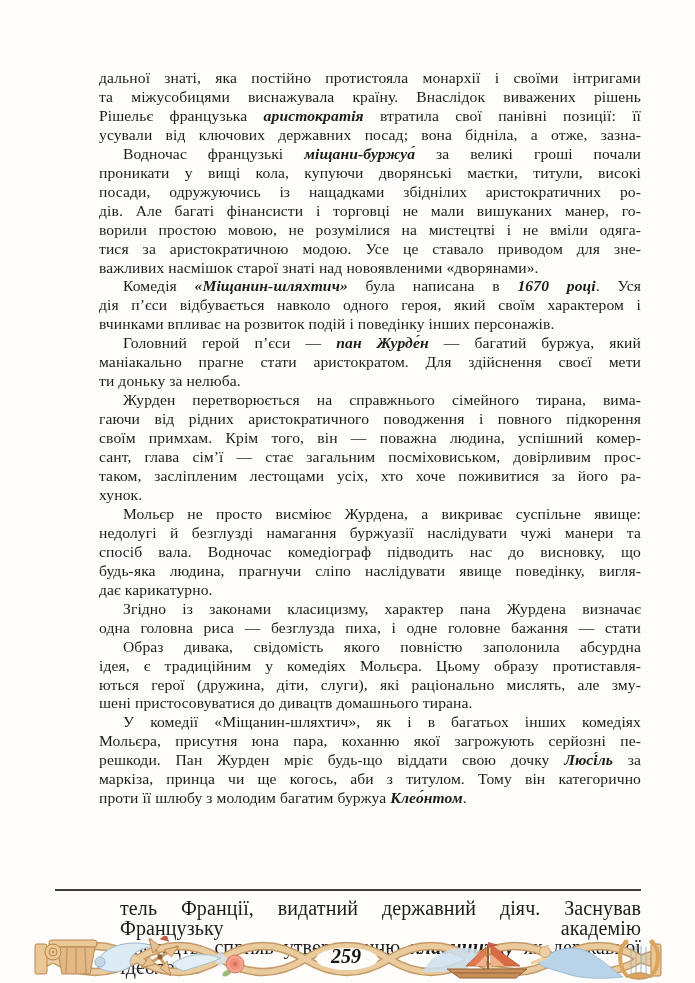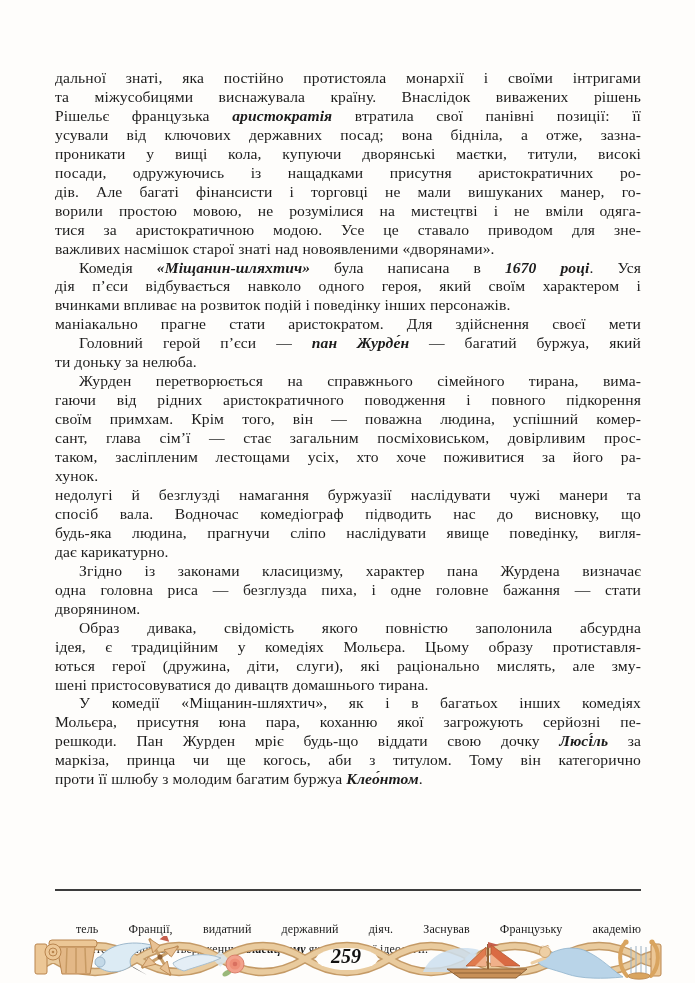--- a/index.html
+++ b/index.html
@@ -7,31 +7,31 @@
     position:relative;width:695px;height:983px;background:#fefdfb;
     font-family:"Liberation Serif", serif;color:#1c1c1c;overflow:hidden;
   }
   .body-text{
     position:absolute;left:55px;top:69px;width:586px;
     font-size:15.6px;letter-spacing:.1px;
   }
   .para{margin:0;}
   .line{
     line-height:18.95px;
-    text-align:justify;text-align-last:justify;
+    text-align:justify;text-align-last:justify;margin-left:44px;
   }
   .line.last{text-align-last:left;}
   .line.first{text-indent:24px;}
   .em{font-weight:700;font-style:italic;}
   .footnote-rule{
     position:absolute;left:55px;top:889px;width:586px;height:2px;background:#3c3c3c;
   }
   .footnote{
-    position:absolute;left:76px;top:920px;width:565px;
-    font-size:12px;letter-spacing:.1px;
+    position:absolute;left:76px;top:899px;width:565px;
+    font-size:20px;letter-spacing:.1px;
   }
   .footnote .line{line-height:19.5px;}
   .footer-banner{position:absolute;left:33px;top:936px;width:630px;height:47px;}
   .footer-banner svg{position:absolute;left:0;top:0;}
   .page-number{
     position:absolute;left:0;right:4px;top:9px;text-align:center;
     font-size:20px;font-weight:700;color:#111;font-style:italic;
   }
 </style>
 </head>
@@ -40,55 +40,56 @@
 <div class="page">
 
   <div class="body-text" id="bodyText">
       <div class="para">
         <div class="line">дальної знаті, яка постійно протистояла монархії і своїми інтригами</div>
         <div class="line">та міжусобицями виснажувала країну. Внаслідок виважених рішень</div>
         <div class="line">Рішельє французька <span class="em">аристократія</span> втратила свої панівні позиції: її</div>
         <div class="line">усували від ключових державних посад; вона бідніла, а отже, зазна-</div>
       </div>
       <div class="para indent">
+        <div class="line first">Водночас французькі <span class="em">міщани-буржуа́</span> за великі гроші почали</div>
         <div class="line">проникати у вищі кола, купуючи дворянські маєтки, титули, високі</div>
-        <div class="line">посади, одружуючись із нащадками присутня аристократичних ро-</div>
+        <div class="line">посади, одружуючись із нащадками збіднілих аристократичних ро-</div>
         <div class="line">дів. Але багаті фінансисти і торговці не мали вишуканих манер, го-</div>
         <div class="line">ворили простою мовою, не розумілися на мистецтві і не вміли одяга-</div>
         <div class="line">тися за аристократичною модою. Усе це ставало приводом для зне-</div>
         <div class="line last">важливих насмішок старої знаті над новоявленими «дворянами».</div>
       </div>
       <div class="para indent">
         <div class="line first">Комедія <span class="em">«Міщанин-шляхтич»</span> була написана в <span class="em">1670 році</span>. Уся</div>
         <div class="line">дія п’єси відбувається навколо одного героя, який своїм характером і</div>
         <div class="line last">вчинками впливає на розвиток подій і поведінку інших персонажів.</div>
       </div>
       <div class="para indent">
+        <div class="line first">Головний герой п’єси — <span class="em">пан Журде́н</span> — багатий буржуа, який</div>
         <div class="line">маніакально прагне стати аристократом. Для здійснення своєї мети</div>
-        <div class="line first">Головний герой п’єси — <span class="em">пан Журде́н</span> — багатий буржуа, який</div>
         <div class="line last">ти доньку за нелюба.</div>
       </div>
       <div class="para indent">
         <div class="line first">Журден перетворюється на справжнього сімейного тирана, вима-</div>
         <div class="line">гаючи від рідних аристократичного поводження і повного підкорення</div>
         <div class="line">своїм примхам. Крім того, він — поважна людина, успішний комер-</div>
         <div class="line">сант, глава сім’ї — стає загальним посміховиськом, довірливим прос-</div>
         <div class="line">таком, засліпленим лестощами усіх, хто хоче поживитися за його ра-</div>
         <div class="line last">хунок.</div>
       </div>
       <div class="para indent">
+        <div class="line first">Мольєр не просто висміює Журдена, а викриває суспільне явище:</div>
         <div class="line">недолугі й безглузді намагання буржуазії наслідувати чужі манери та</div>
         <div class="line">спосіб вала. Водночас комедіограф підводить нас до висновку, що</div>
         <div class="line">будь-яка людина, прагнучи сліпо наслідувати явище поведінку, вигля-</div>
         <div class="line last">дає карикатурно.</div>
       </div>
       <div class="para indent">
         <div class="line first">Згідно із законами класицизму, характер пана Журдена визначає</div>
         <div class="line">одна головна риса — безглузда пиха, і одне головне бажання — стати</div>
-        <div class="line last">дворянином.</div>
       </div>
       <div class="para indent">
         <div class="line first">Образ дивака, свідомість якого повністю заполонила абсурдна</div>
         <div class="line">ідея, є традиційним у комедіях Мольєра. Цьому образу протиставля-</div>
         <div class="line">ються герої (дружина, діти, слуги), які раціонально мислять, але зму-</div>
         <div class="line last">шені пристосовуватися до дивацтв домашнього тирана.</div>
       </div>
       <div class="para indent">
         <div class="line first">У комедії «Міщанин-шляхтич», як і в багатьох інших комедіях</div>
         <div class="line">Мольєра, присутня юна пара, коханню якої загрожують серйозні пе-</div>

